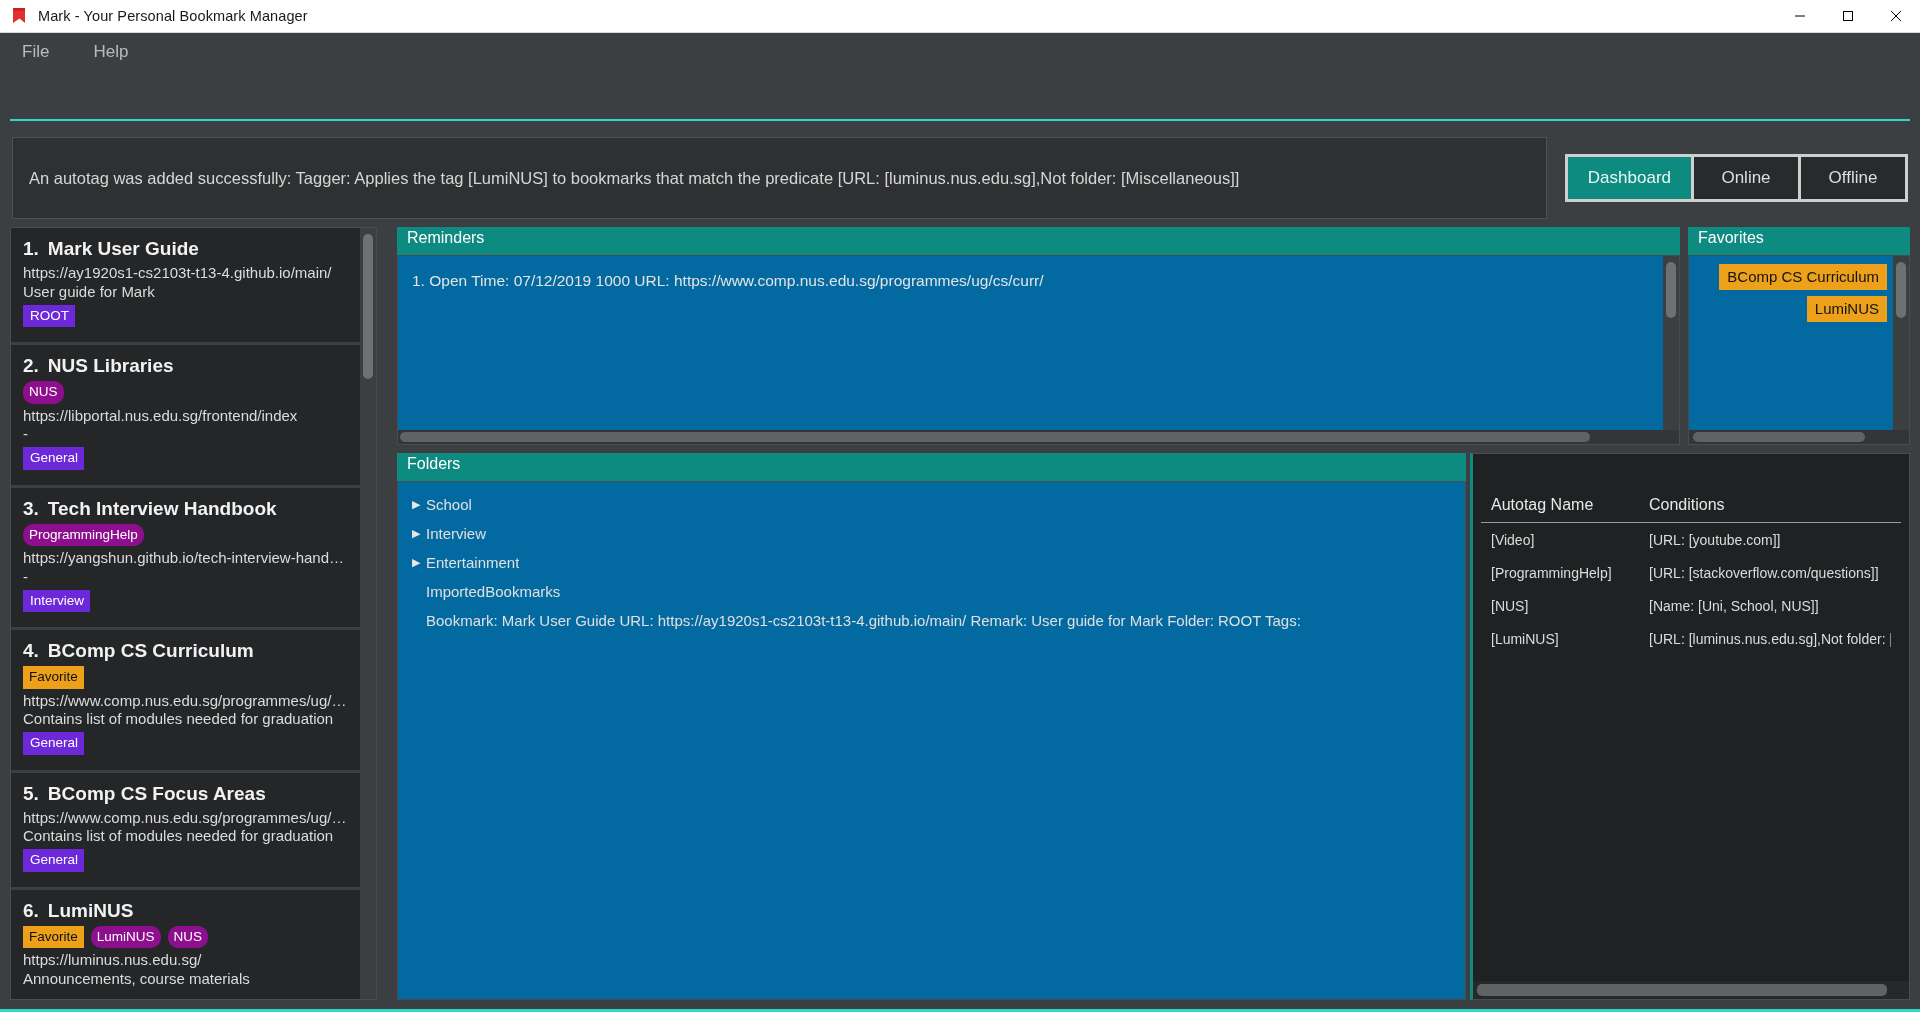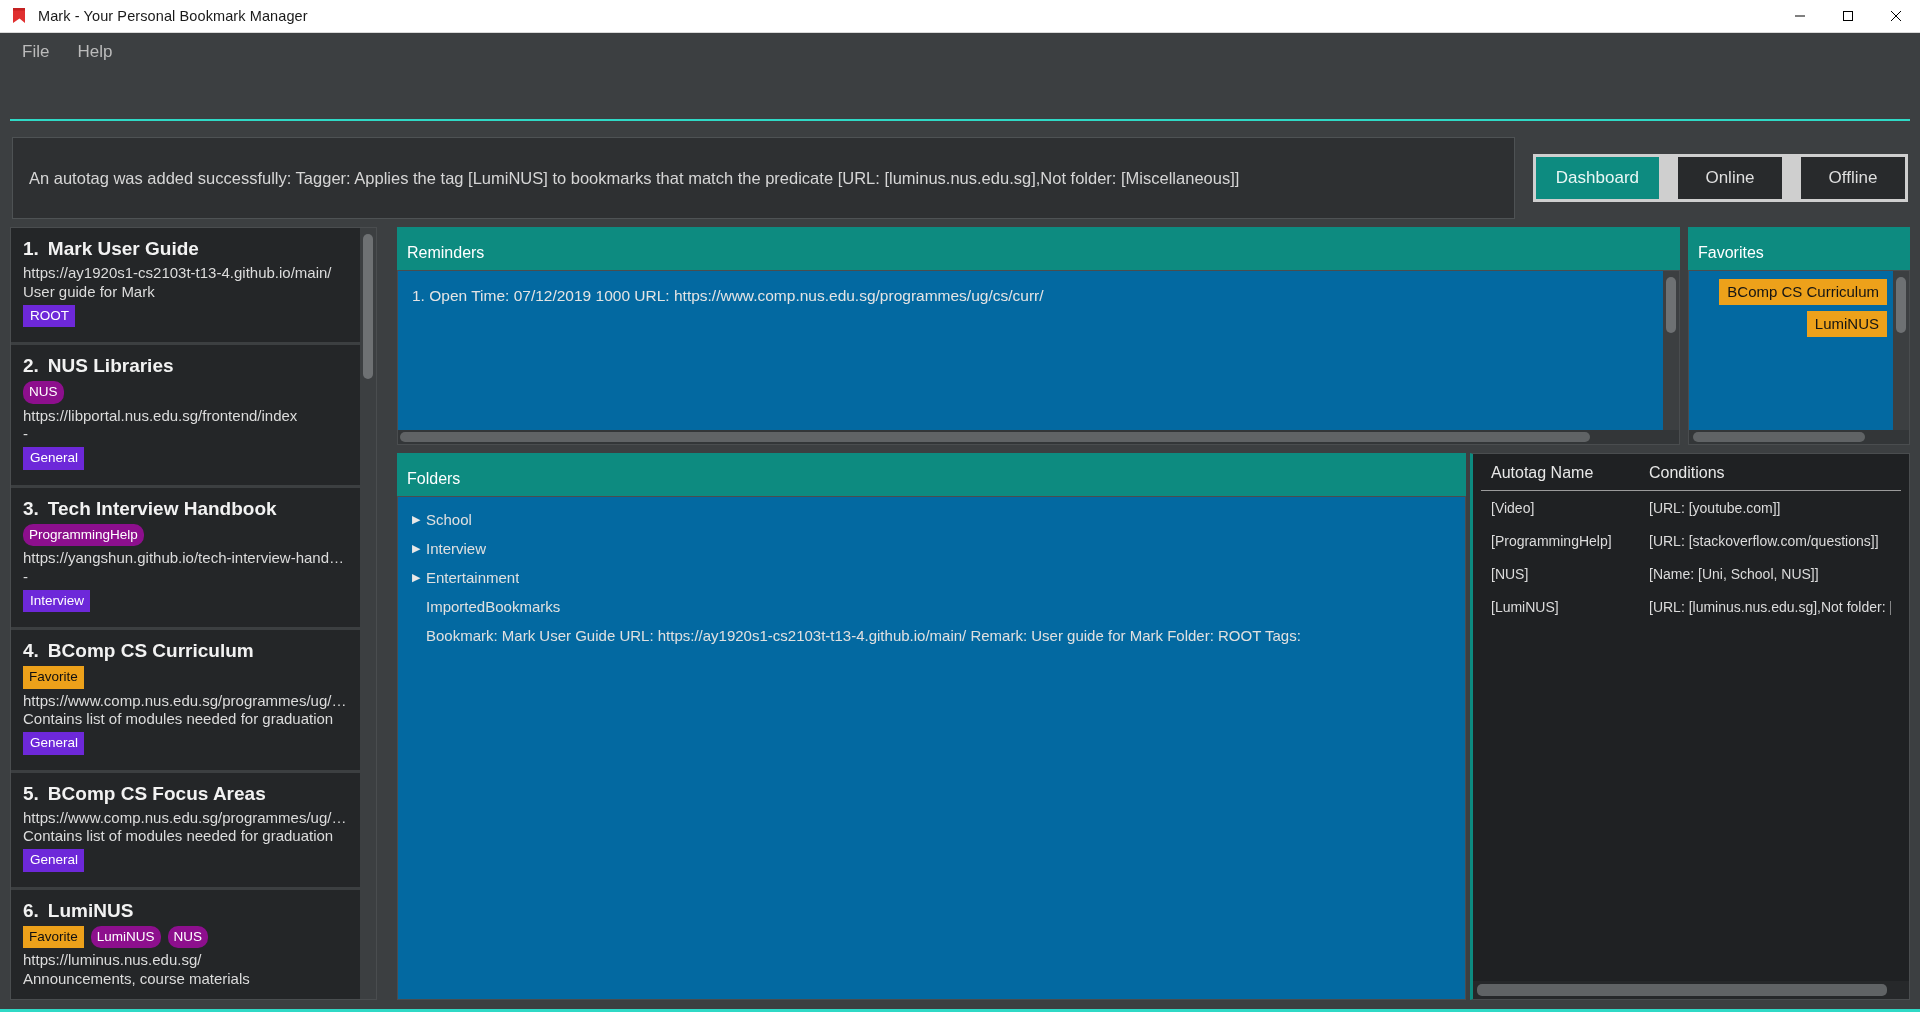--- a/index.html
+++ b/index.html
@@ -27,21 +27,21 @@
   }
 
   
   .app {
     position: relative;
     height: 979px; background: #3c3f41;
     display: flex; flex-direction: column;
   }
 
   
-  .menubar { height: 36px; display: flex; align-items: center; padding-left: 10px; gap: 4px; }
+  .menubar { height: 36px; display: flex; align-items: center; padding-left: 10px; gap: 20px; }
   .menu-item {
     font-size: 17px; color: #bbbbbb;
     padding: 4px 12px; line-height: 1;
   }
 
   
   .toolstrip {
     height: 52px;
     margin: 0 10px;
     position: relative;
@@ -67,21 +67,21 @@
   }
   .notif-text {
     font-size: 16.5px; color: #d6d6d6;
     white-space: nowrap; overflow: hidden; text-overflow: ellipsis;
   }
   .tabs {
     display: flex; align-items: center;
     margin-left: 18px;
     background: #cfcfcf;
     padding: 3px;
-    gap: 19px;
+    gap: 3px;
     align-self: center;
     height: 48px;
   }
   .tab {
     background: #282a2c; color: #dedede;
     font-size: 17px;
     display: flex; align-items: center; justify-content: center;
     padding: 0 20px; height: 100%;
     min-width: 104px;
   }
@@ -140,21 +140,21 @@
   .tag.orange { background: #eda11a; color: #101010; }
 
   
   .mid-col {
     flex: 1; display: flex; flex-direction: column; min-width: 0; gap: 8px;
   }
   .row-top { display: flex; min-height: 0; height: 218px; }
   .panel { display: flex; flex-direction: column; min-width: 0; min-height: 0; }
   .panel-head {
     background: #0d8b80; color: #ffffff;
-    font-size: 16px; padding: 17px 10px 8px 10px;
+    font-size: 16px; padding: 2px 10px 8px 10px;
   }
   .panel-body {
     flex: 1; background: #0369a1; border: 1px solid #4a4d4f;
     position: relative; overflow: hidden; min-height: 0;
   }
 
   .reminders-panel { flex: 1; min-width: 0; }
   .rem-inner { padding: 16px 14px; }
   .rem-line { font-size: 15.5px; color: #e4e4e4; white-space: nowrap; }
   .vscroll-track {
@@ -199,21 +199,21 @@
     width: 440px; margin-left: 4px;
     background: #1f2123; border: 1px solid #4a4d4f;
     border-left: 3px solid #0d8b80;
     display: flex; flex-direction: column; position: relative; min-height: 0;
   }
   .at-table { padding: 10px 0 0 0; width: 100%; }
   .at-head {
     display: flex; padding: 0 10px 8px 10px;
     border-bottom: 1px solid #9b9b9b; margin: 0 8px;
   }
-  .at-head > div { font-size: 16px; color: #e8e8e8; }
+  .at-head > div { font-size: 16px; color: #e8e8e8; margin-top: 32px; }
   .at-col1 { width: 158px; flex: none; }
   .at-col2 { flex: 1; min-width: 0; }
   .at-row { display: flex; padding: 9px 10px 8px 10px; margin: 0 8px; }
   .at-row > div {
     font-size: 14px; color: #dcdcdc;
     white-space: nowrap; overflow: hidden;
   }
 
   .status-rule {
     position: absolute; left: 0; right: 0; bottom: 0;

